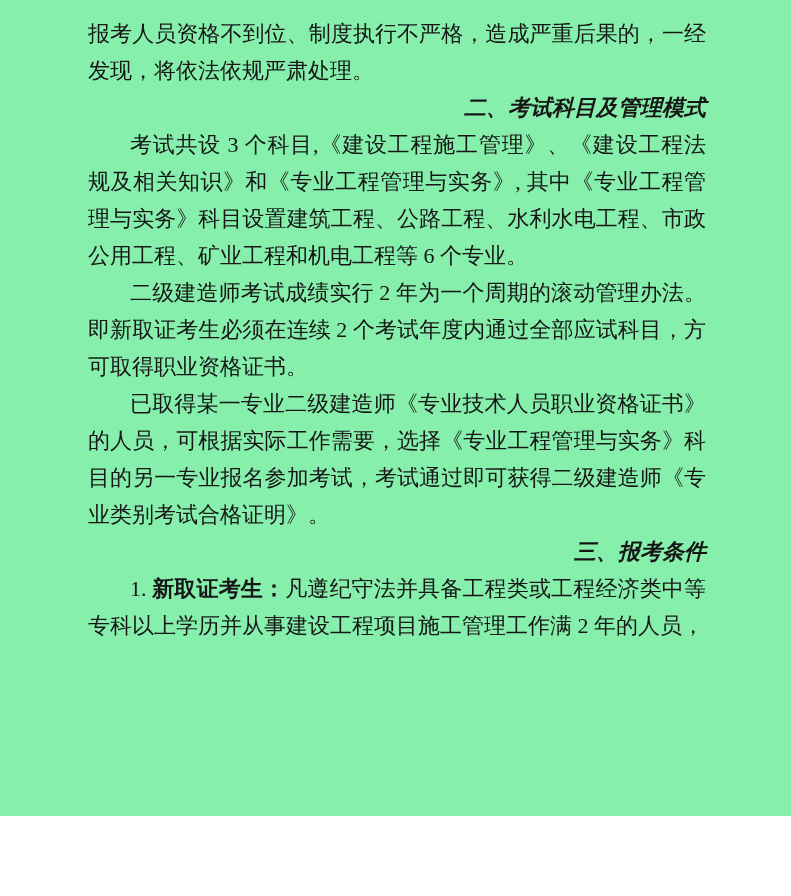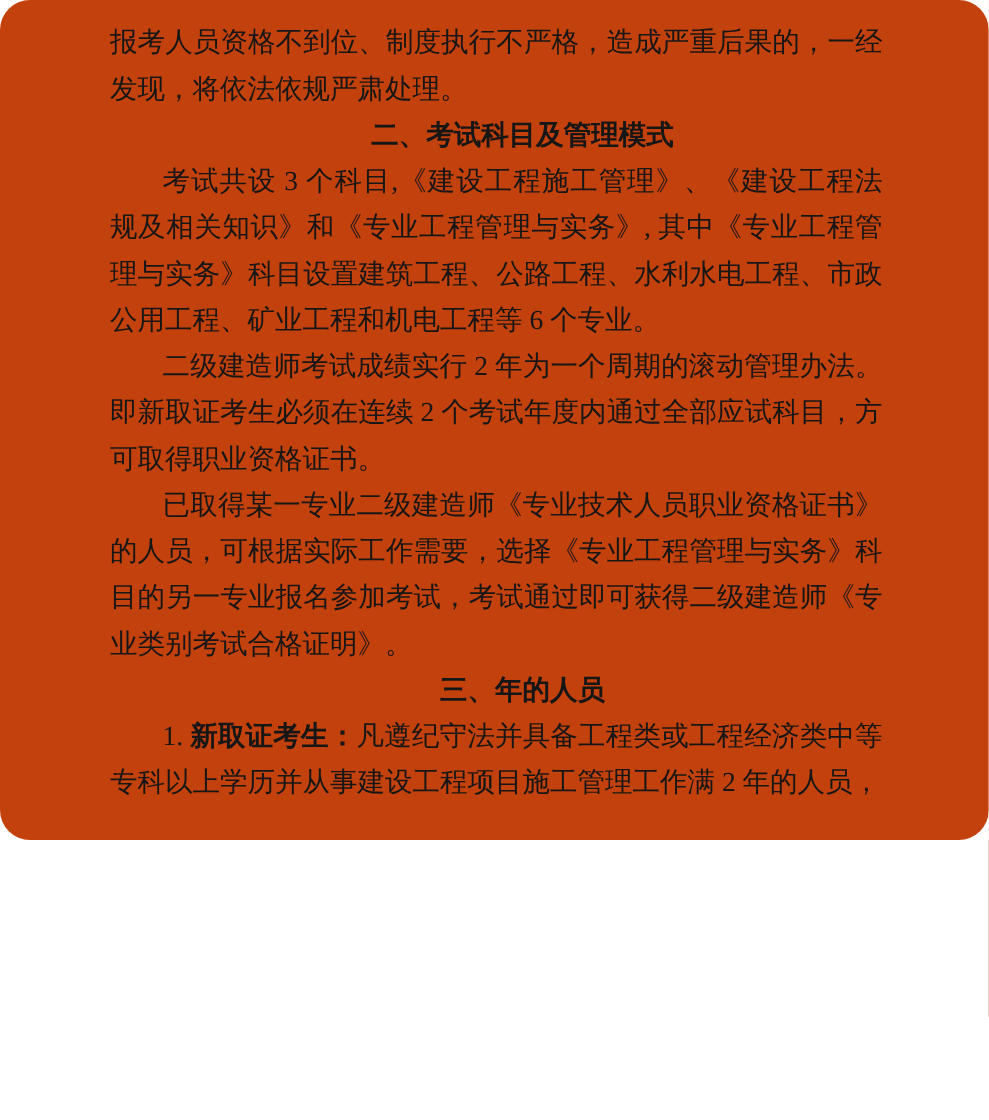--- a/index.html
+++ b/index.html
@@ -3,26 +3,25 @@
 <meta charset="utf-8">
 <style>
   html, body {
     margin: 0;
     padding: 0;
     background: #ffffff;
   }
   .page {
     position: relative;
     width: 791px;
-    height: 672px;
-    background: #c2410c;
+    height: 816px;
+    background: #86efac;
     overflow: hidden;
     color: #161616;
     font-family: "Liberation Serif", serif;
-    border-radius: 24px;
   }
   .doc-body {
     position: absolute;
     left: 88px;
     top: 15px;
     width: 618px;
     text-align: justify;
     text-justify: inter-ideograph;
   }
   .block {
@@ -30,21 +29,22 @@
     line-height: 37px;
     margin: 0;
     word-break: break-all;
   }
   .block.indent {
     text-indent: 42px;
   }
   .block.heading {
     font-family: "Liberation Sans", sans-serif;
     font-weight: 700;
-    text-align: center;
+    text-align: right;
+    font-style: italic;
   }
   .run { font-weight: inherit; }
   .run.bold {
     font-family: "Liberation Sans", sans-serif;
     font-weight: 700;
   }
   .page-number {
     position: absolute;
     top: 858px;
     right: 121px;
@@ -58,17 +58,17 @@
 </head>
 <body>
 
 <div class="page">
   <div class="doc-body">
       <div class="block paragraph"><span class="run">报考人员资格不到位、制度执行不严格，造成严重后果的，一经发现，将依法依规严肃处理。</span></div>
       <div class="block heading indent"><span class="run bold">二、考试科目及管理模式</span></div>
       <div class="block paragraph indent"><span class="run">考试共设 3 个科目,《建设工程施工管理》、《建设工程法规及相关知识》和《专业工程管理与实务》, 其中《专业工程管理与实务》科目设置建筑工程、公路工程、水利水电工程、市政公用工程、矿业工程和机电工程等 6 个专业。</span></div>
       <div class="block paragraph indent"><span class="run">二级建造师考试成绩实行 2 年为一个周期的滚动管理办法。即新取证考生必须在连续 2 个考试年度内通过全部应试科目，方可取得职业资格证书。</span></div>
       <div class="block paragraph indent"><span class="run">已取得某一专业二级建造师《专业技术人员职业资格证书》的人员，可根据实际工作需要，选择《专业工程管理与实务》科目的另一专业报名参加考试，考试通过即可获得二级建造师《专业类别考试合格证明》。</span></div>
-      <div class="block heading indent"><span class="run bold">三、年的人员</span></div>
+      <div class="block heading indent"><span class="run bold">三、报考条件</span></div>
       <div class="block paragraph indent"><span class="run">1. </span><span class="run bold">新取证考生：</span><span class="run">凡遵纪守法并具备工程类或工程经济类中等专科以上学历并从事建设工程项目施工管理工作满 2 年的人员，</span></div>
     </div>
   <div class="page-number">— 3 —</div>
 </div>
 
 </body></html>

